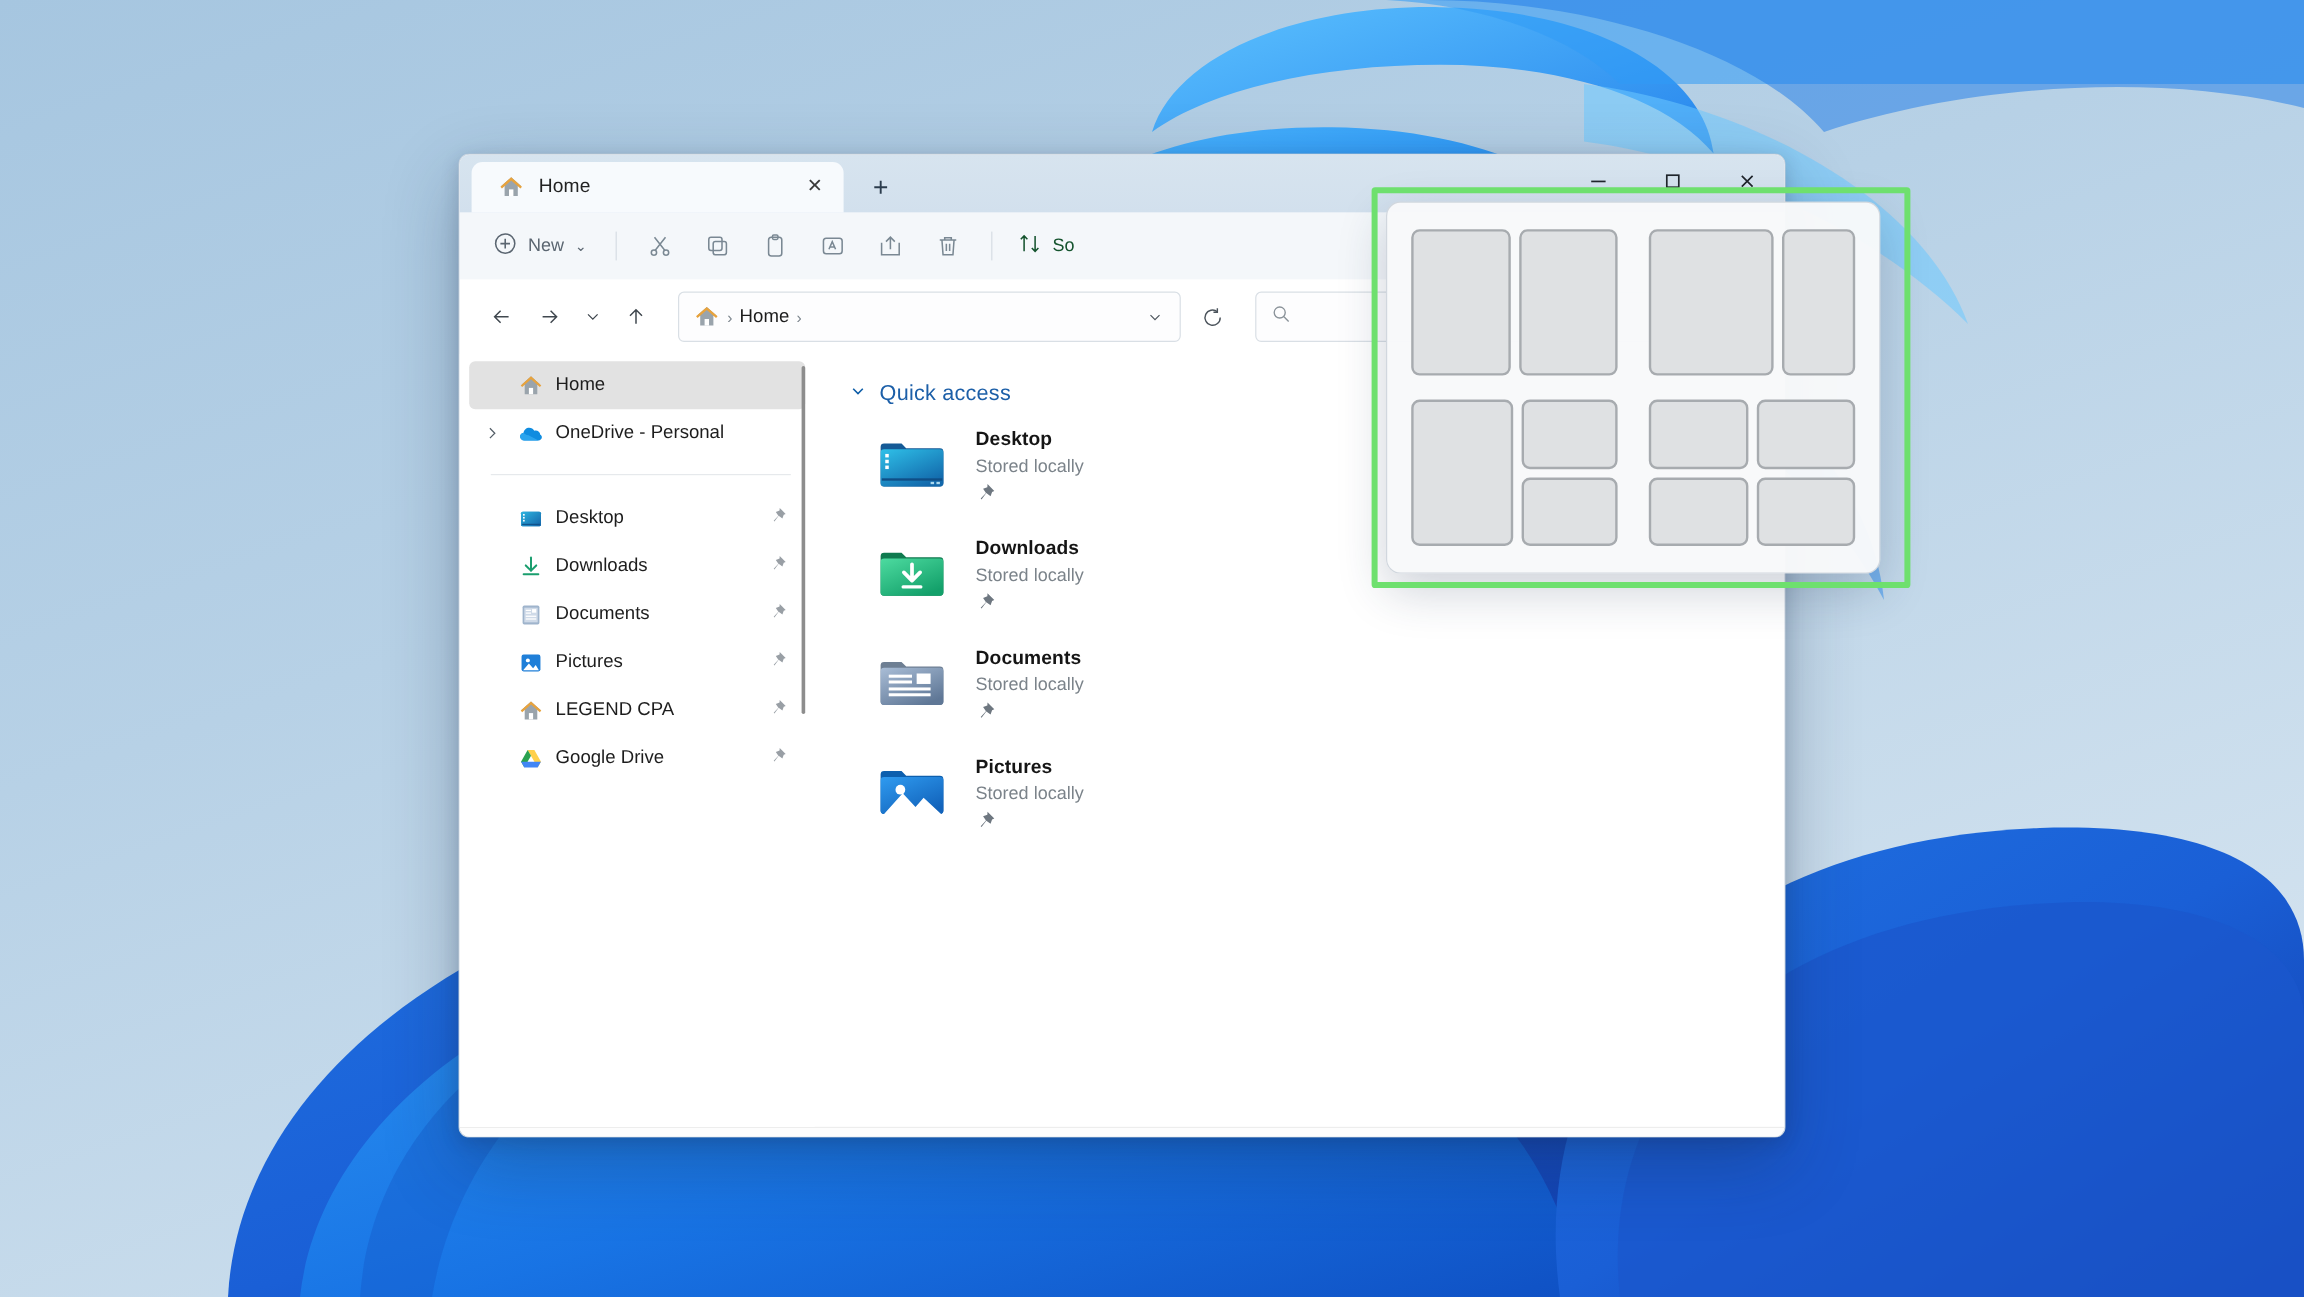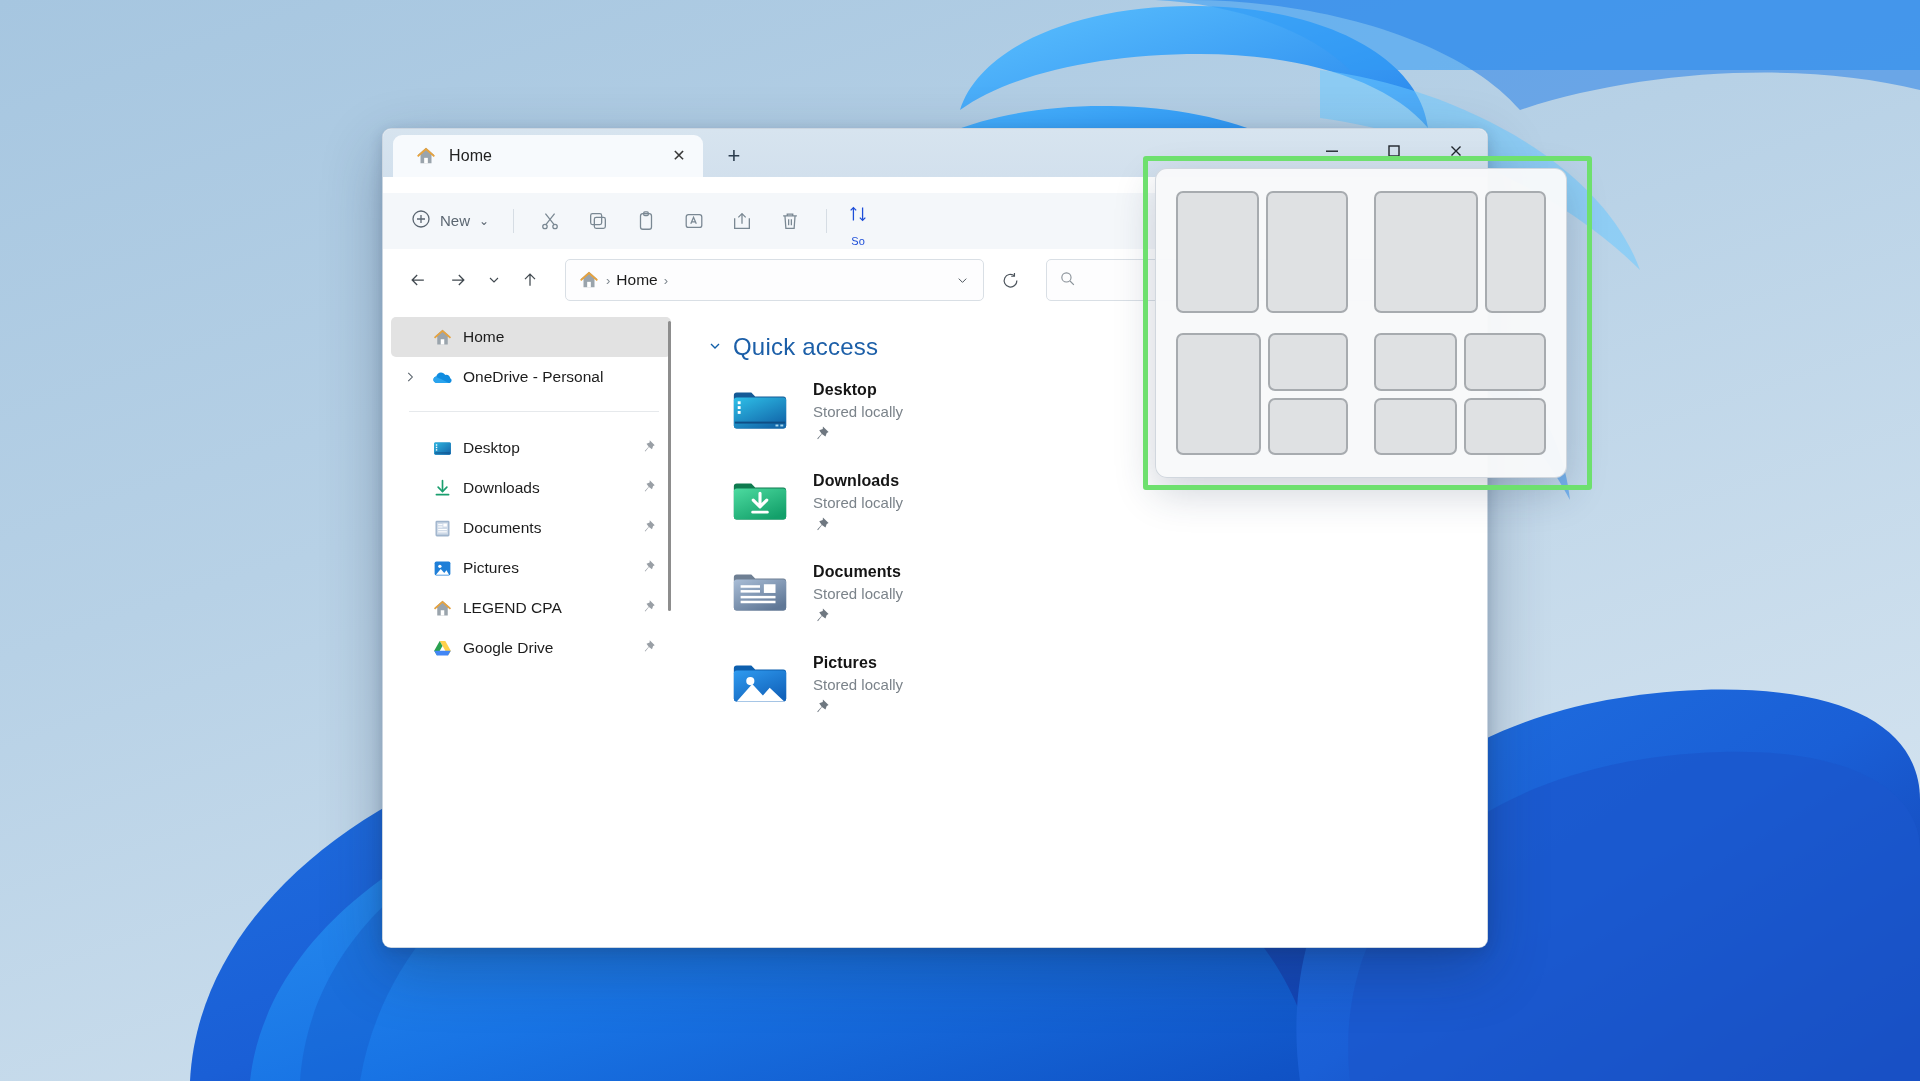--- a/index.html
+++ b/index.html
@@ -71,37 +71,36 @@
   }
 
   
   .toolbar {
     height: 56px;
     background: #f4f7fa;
     display: flex; align-items: center;
     padding: 0 18px;
     gap: 4px;
     border-bottom: 1px solid transparent;
-    margin-top: 16px;
   }
   .tb-new {
     display: flex; align-items: center; gap: 9px;
     height: 36px; padding: 0 10px; border-radius: 5px;
     color: #5b6671; font-size: 15px;
   }
   .tb-btn {
     width: 44px; height: 38px; border-radius: 5px;
     display: flex; align-items: center; justify-content: center;
     color: #7a8893;
   }
   .tb-sep { width: 1px; height: 24px; background: #d6dde4; margin: 0 10px; }
   .tb-sort {
     display: flex; align-items: center; gap: 8px;
     height: 36px; padding: 0 8px 0 6px; border-radius: 5px;
-    color: #1d4ed8; font-size: 11px; flex-direction: column;
+    color: #14532d; font-size: 15px;
   }
 
   
   .addressrow {
     height: 62px;
     background: #ffffff;
     display: flex; align-items: center;
     padding: 0 16px;
     gap: 2px;
   }
@@ -181,21 +180,21 @@
     background: #8d8d8d;
   }
 
   
   .content { flex: 1; padding: 22px 0 0 28px; position: relative; }
   .group-head {
     display: flex; align-items: center; gap: 10px;
     margin-bottom: 14px;
   }
   .group-chev { color: #0f5ea8; font-size: 13px; }
-  .group-title { font-size: 24px; color: #1c5fa8; letter-spacing: .2px; }
+  .group-title { font-size: 18px; color: #1c5fa8; letter-spacing: .2px; }
   .qa-list { display: flex; flex-direction: column; }
   .qa-item {
     display: flex; align-items: flex-start;
     height: 91px; padding-left: 22px;
   }
   .qa-ico { width: 62px; height: 62px; flex: 0 0 62px; margin-top: 4px; }
   .qa-meta { margin-left: 22px; padding-top: 6px; }
   .qa-name { font-size: 16px; color: #151515; font-weight: 600; letter-spacing: .1px; }
   .qa-sub { font-size: 15px; color: #7b838a; margin-top: 4px; }
   .qa-pin { margin-top: 5px; }

